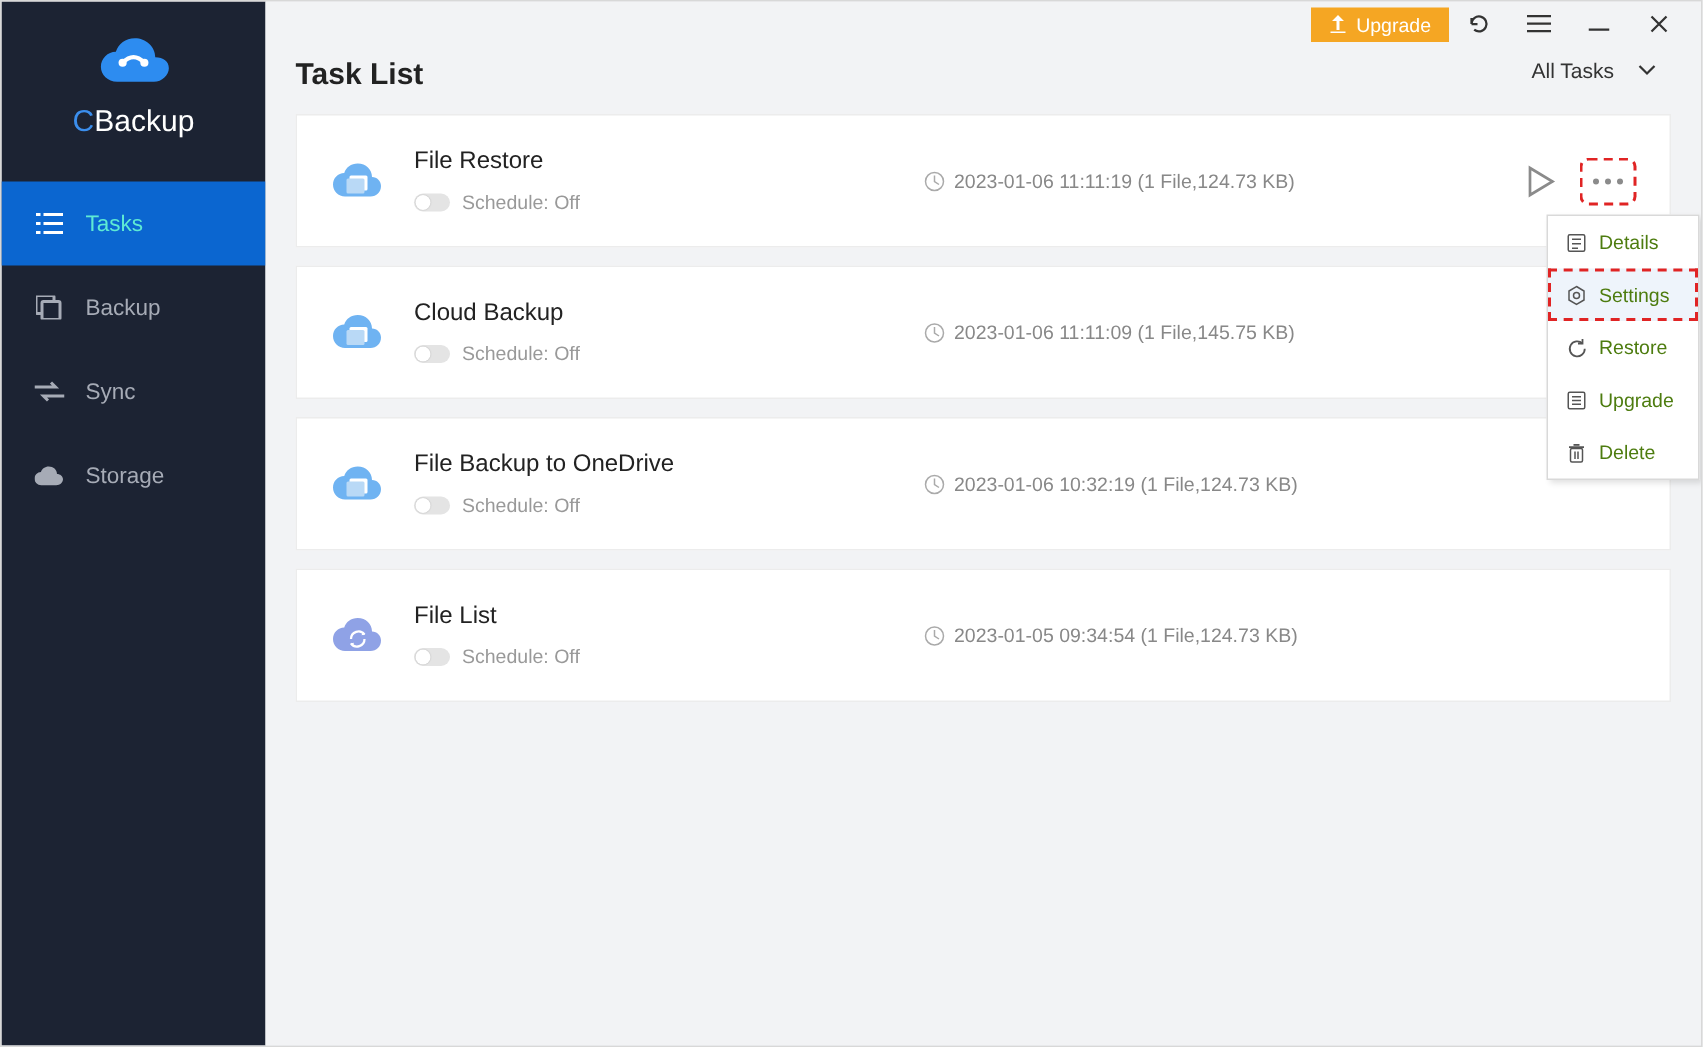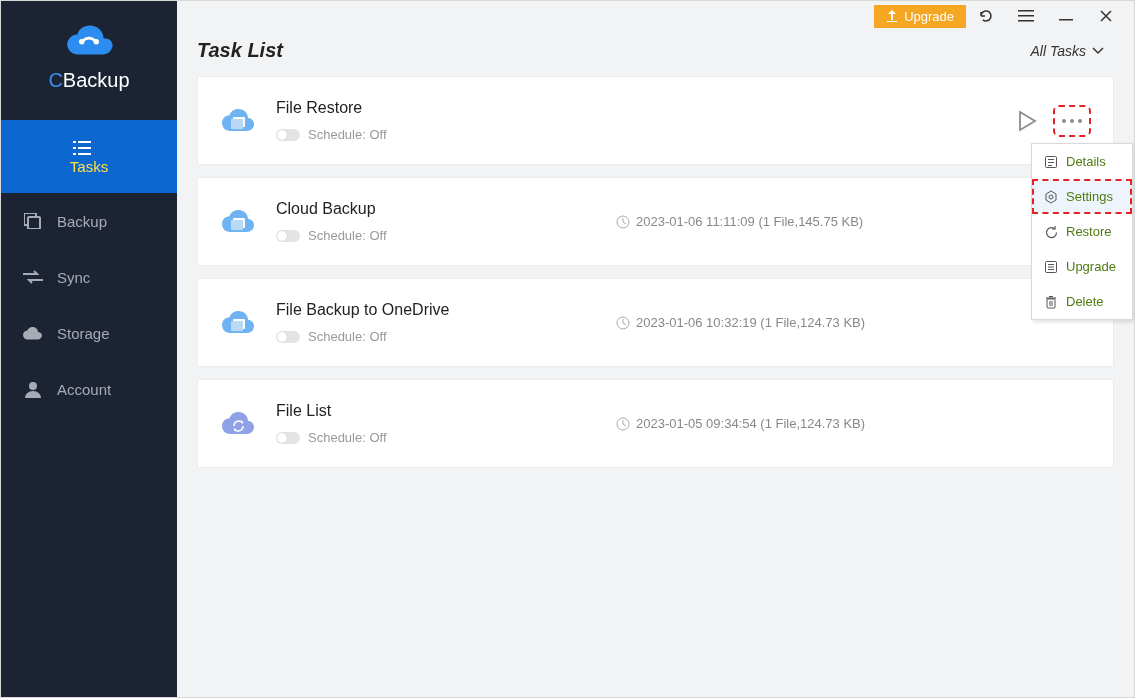--- a/index.html
+++ b/index.html
@@ -4,29 +4,29 @@
 <style>
 * { margin: 0; padding: 0; box-sizing: border-box; font-family: -apple-system, BlinkMacSystemFont, 'Segoe UI', Arial, sans-serif; }
 body { width: 1135px; height: 698px; overflow: hidden; display: flex; background: #f2f3f5; border: 1px solid #d8d8d8; }
 .sidebar { width: 176px; background: #1c2333; color: #fff; display: flex; flex-direction: column; }
 .logo-block { padding: 20px 0 18px 0; text-align: center; }
 .logo-cloud { display: inline-block; width: 58px; height: 38px; margin-bottom: 6px; }
 .brand { font-size: 20px; font-weight: 500; }
 .brand .c { color: #3b8eed; }
 .nav { padding-top: 10px; }
 .nav-item { display: flex; align-items: center; padding: 18px 22px; font-size: 15px; color: #a6abb6; cursor: pointer; }
-.nav-item.active { background: #0b66d0; color: #fde047; flex-direction: column; }
+.nav-item.active { background: #0b66d0; color: #5eead4; }
 .nav-icon { width: 20px; height: 20px; margin-right: 14px; display: inline-flex; align-items: center; justify-content: center; }
 .main { flex: 1; display: flex; flex-direction: column; background: #f2f3f5; position: relative; }
 .titlebar { height: 30px; display: flex; justify-content: flex-end; align-items: center; padding: 0 8px; gap: 0; }
 .upgrade-btn { background: #f5a623; color: #fff; font-size: 13px; padding: 4px 12px; display: inline-flex; align-items: center; gap: 6px; cursor: pointer; border: none; }
 .tb-btn { width: 40px; height: 30px; display: inline-flex; align-items: center; justify-content: center; cursor: pointer; color: #555; }
-.header-row { display: flex; align-items: center; justify-content: space-between; padding: 8px 30px 14px 20px; font-style: italic; }
+.header-row { display: flex; align-items: flex-start; justify-content: space-between; padding: 8px 30px 14px 20px; }
 .page-title { font-size: 20px; font-weight: 700; color: #222; }
-.filter { font-size: 14px; color: #333; display: inline-flex; align-items: center; gap: 6px; cursor: pointer; }
+.filter { font-size: 14px; color: #333; display: inline-flex; align-items: center; gap: 16px; cursor: pointer; }
 .task-list { padding: 0 20px; }
 .task-card { background: #fff; margin-bottom: 12px; padding: 22px 24px 22px 20px; display: flex; align-items: center; border: 1px solid #ececec; position: relative; }
 .task-icon { width: 40px; height: 28px; margin-right: 18px; }
 .task-body { flex: 0 0 340px; }
 .task-name { font-size: 16px; color: #222; font-weight: 500; margin-bottom: 10px; }
 .sched-row { display: flex; align-items: center; gap: 8px; }
 .toggle { width: 24px; height: 12px; border-radius: 7px; background: #e4e4e4; position: relative; }
 .toggle::after { content: ''; position: absolute; left: 1px; top: 1px; width: 10px; height: 10px; border-radius: 50%; background: #fff; box-shadow: 0 0 1px rgba(0,0,0,.25); }
 .sched-label { font-size: 13px; color: #999; }
 .task-meta { display: flex; align-items: center; gap: 6px; font-size: 13px; color: #888; }
@@ -88,29 +88,20 @@
       <span>Sync</span>
     </div>
     <div class="nav-item">
       <span class="nav-icon">
         <svg width="20" height="14" viewBox="0 0 20 14">
             <path fill="#a6abb6" d="M15 6c0-3-2.5-5-5.5-5C7 1 5 2.5 4.3 4.6 2 4.7 0 6.5 0 9c0 2.5 2 4.5 4.5 4.5h10c2.5 0 4.5-2 4.5-4S17 6 15 6z"></path>
           </svg>
       </span>
       <span>Storage</span>
     </div>
-    <div class="nav-item">
-      <span class="nav-icon">
-        <svg width="18" height="18" viewBox="0 0 18 18">
-            <circle cx="9" cy="6" r="4" fill="#a6abb6"></circle>
-            <path d="M1 18c0-4 3.6-7 8-7s8 3 8 7z" fill="#a6abb6"></path>
-          </svg>
-      </span>
-      <span>Account</span>
-    </div>
   </div>
 </div>
 
 <div class="main">
 
   <div class="titlebar">
     <button class="upgrade-btn">
       <span>
           <svg width="12" height="12" viewBox="0 0 12 12">
             <path fill="#fff" d="M6 0l4 4H7v6H5V4H2z"></path>
@@ -165,20 +156,29 @@
             <rect x="13" y="12" width="12" height="10" rx="1" fill="#b9d9f6"></rect>
           </svg>
       </span>
       <div class="task-body">
         <div class="task-name">File Restore</div>
         <div class="sched-row">
           <span class="toggle"></span>
           <span class="sched-label">Schedule: Off</span>
         </div>
       </div>
+      <div class="task-meta">
+        <span>
+            <svg width="14" height="14" viewBox="0 0 14 14">
+              <circle cx="7" cy="7" r="6" fill="none" stroke="#aaa" stroke-width="1"></circle>
+              <path d="M7 3v4l3 2" stroke="#aaa" stroke-width="1" fill="none"></path>
+            </svg>
+          </span>
+        <span>2023-01-06 11:11:19 (1 File,124.73 KB)</span>
+      </div>
       <div class="task-actions">
         <span class="play-btn">
           <svg width="20" height="22" viewBox="0 0 20 22">
               <path d="M3 2l15 9-15 9z" fill="none" stroke="#8b8b8b" stroke-width="1.8"></path>
             </svg>
         </span>
         <span class="more-btn red-dash" style="width:34px;height:28px">
           <svg width="22" height="6" viewBox="0 0 22 6">
               <circle cx="3" cy="3" r="2" fill="#8b8b8b"></circle>
               <circle cx="11" cy="3" r="2" fill="#8b8b8b"></circle>

